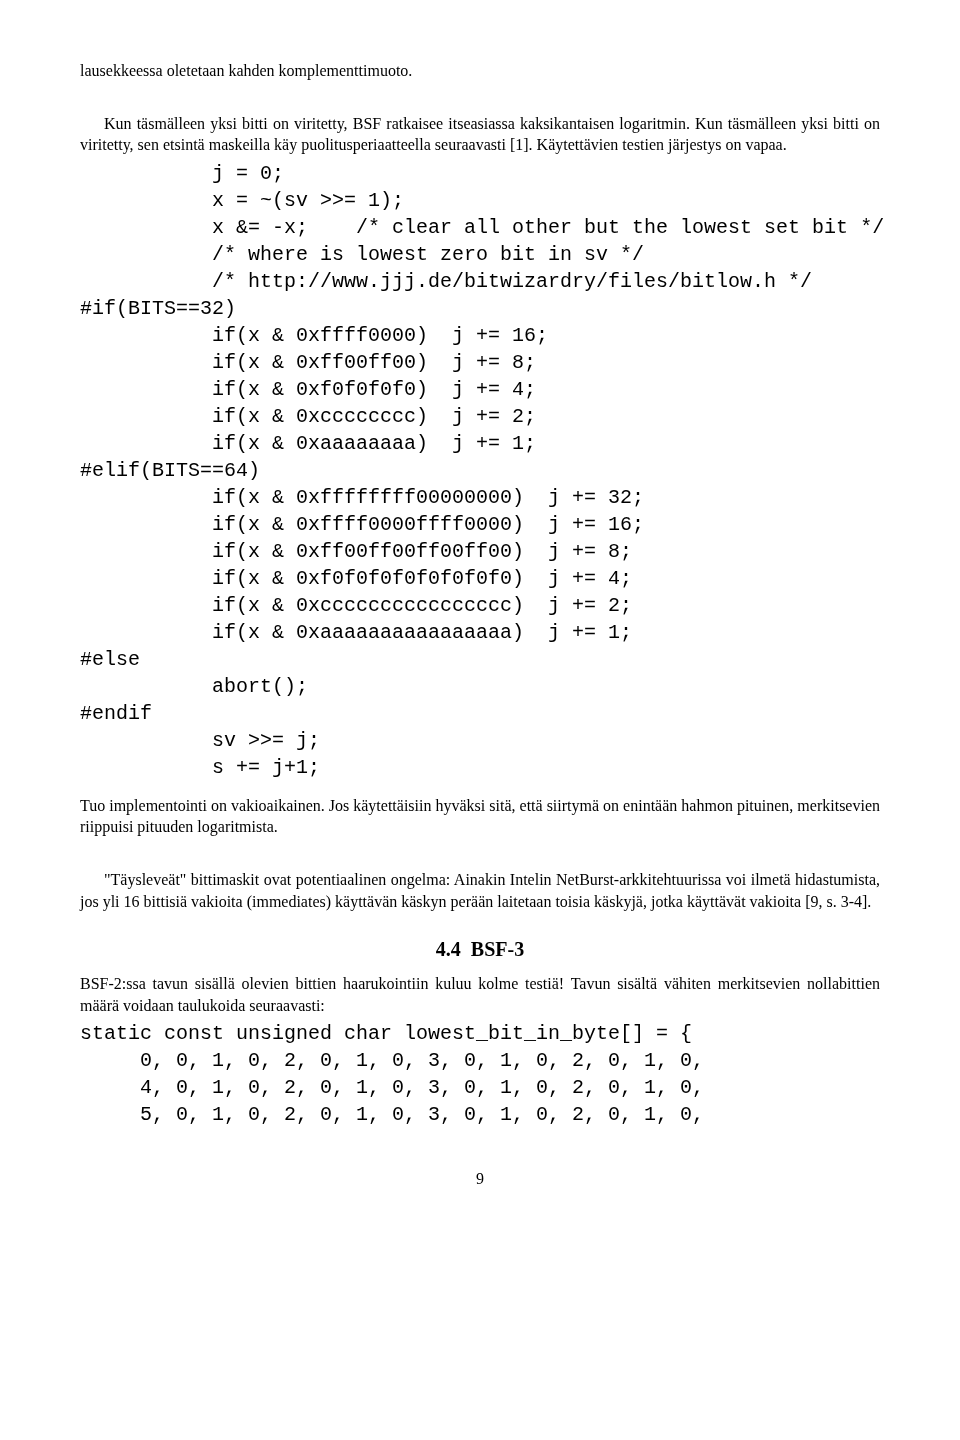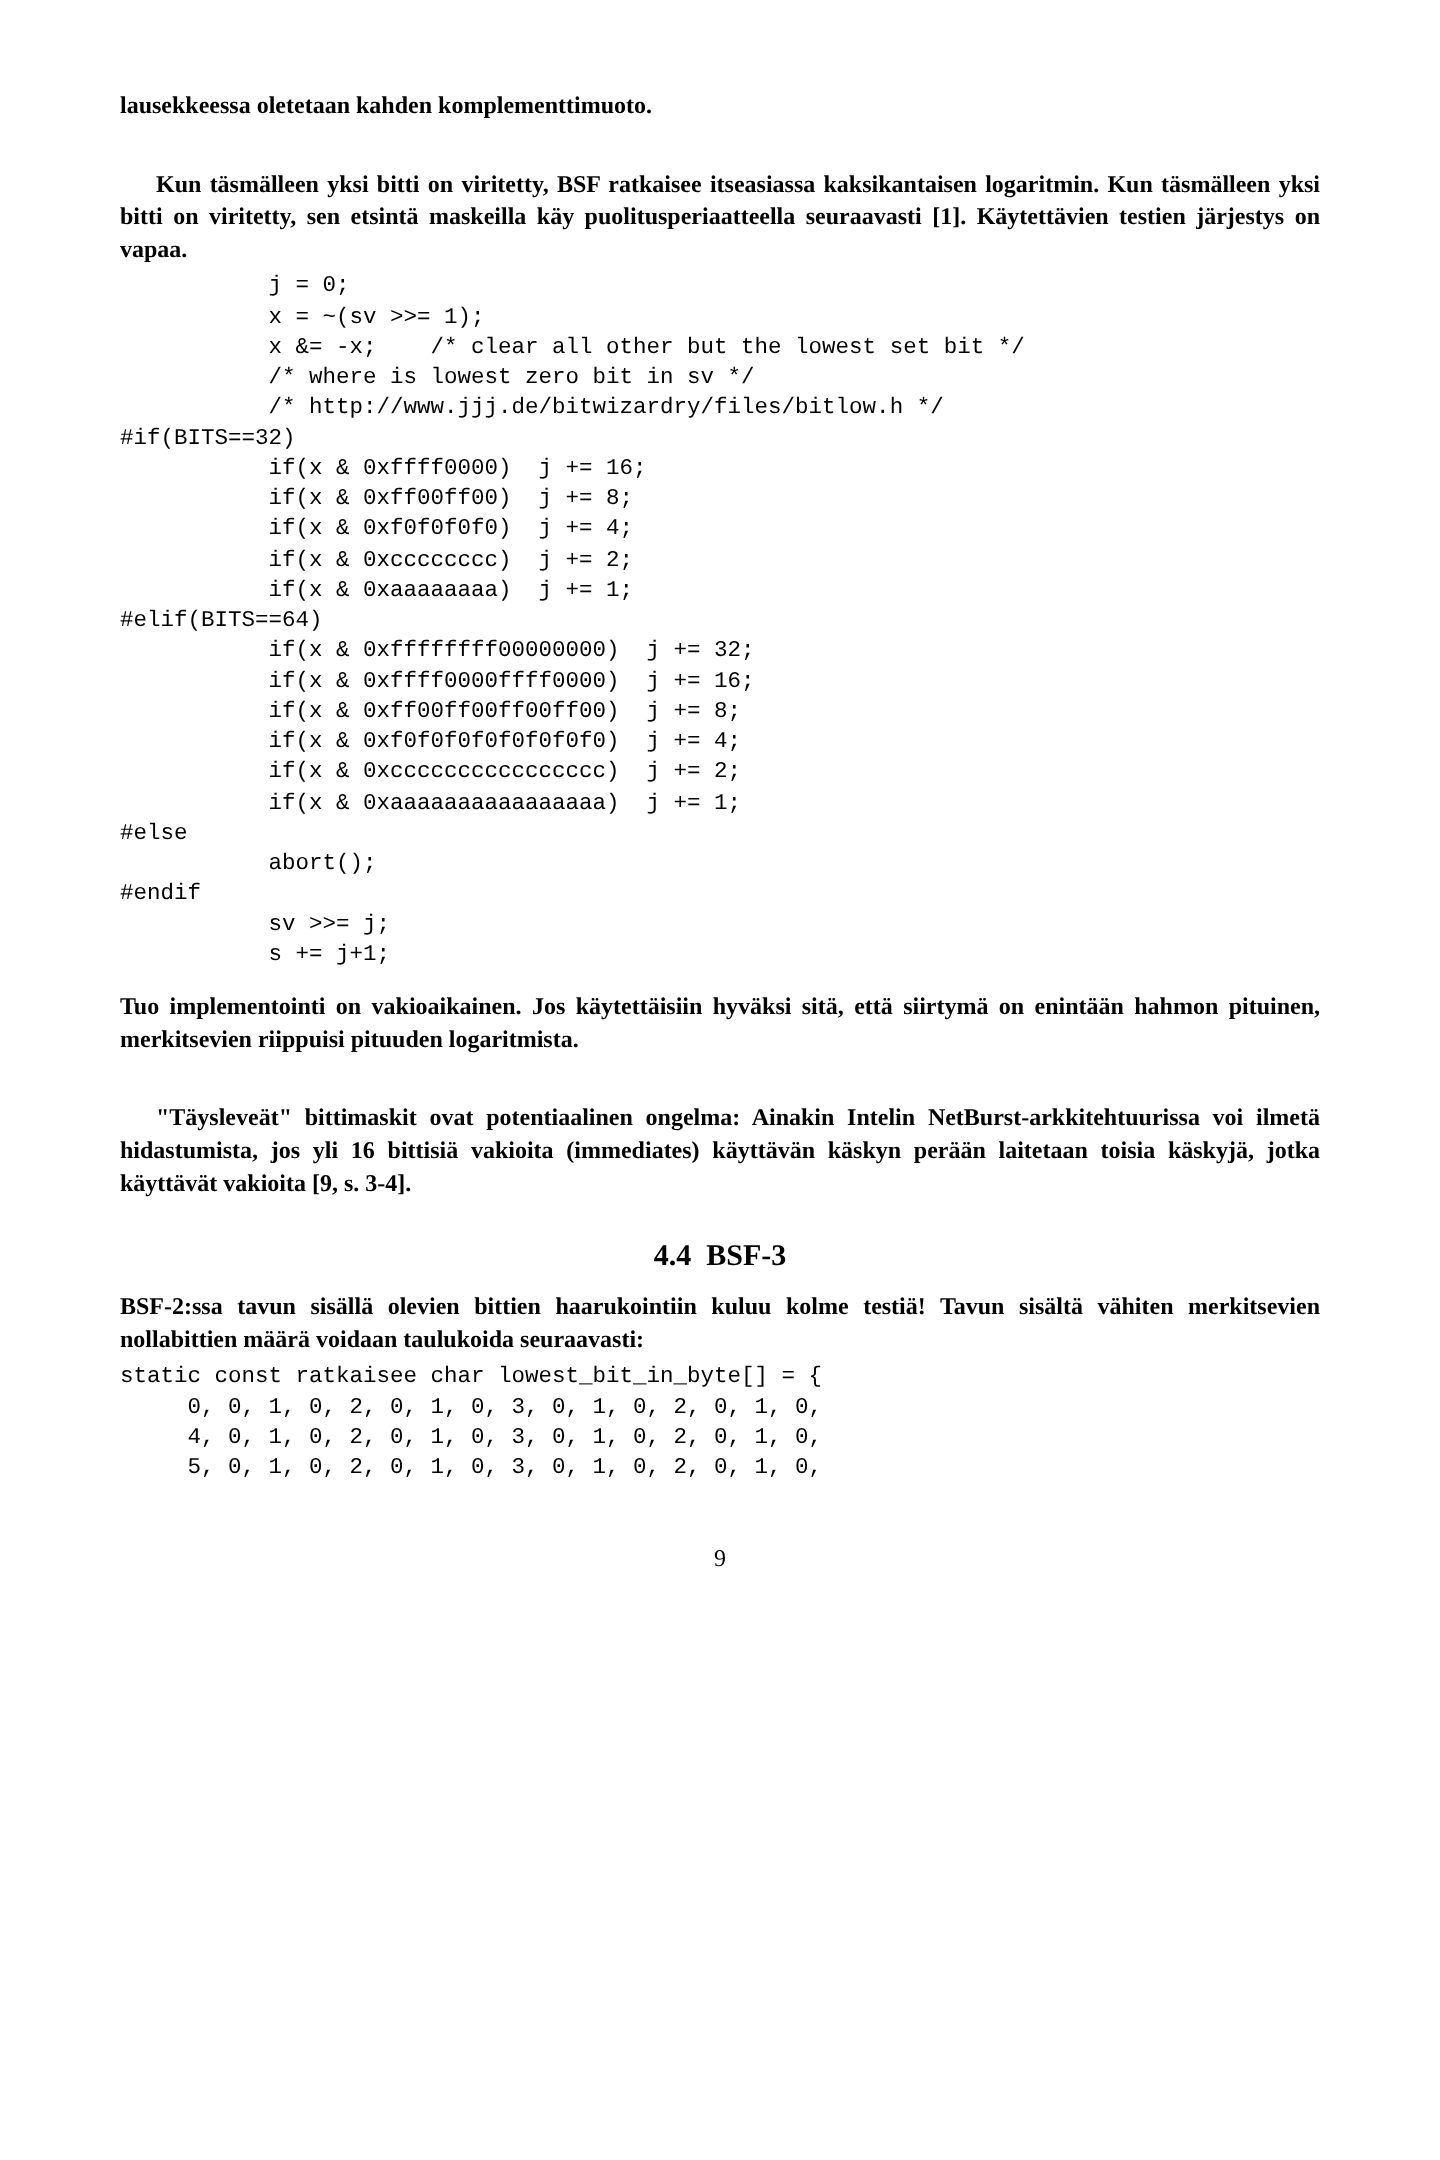--- a/index.html
+++ b/index.html
@@ -8,29 +8,28 @@
     line-height: 1.35;
     color: #000;
     background: #fff;
     margin: 0;
     padding: 60px 80px 40px 80px;
     max-width: 960px;
   }
   p {
     margin: 0 0 4px 0;
     text-align: justify;
-    font-weight: bold;
   }
   p.indent {
     text-indent: 1.5em;
     margin-top: 31px;
   }
   pre {
     font-family: "Courier New", Courier, monospace;
-    font-size: 15px;
+    font-size: 20px;
     line-height: 1.35;
     margin: 2px 0 14px 0;
     white-space: pre;
   }
   h2 {
     font-family: "Times New Roman", Times, serif;
     font-weight: bold;
     font-size: 20px;
     margin: 24px 0 10px 0;
     text-align: center;
@@ -75,18 +74,18 @@
 <p>Tuo implementointi on vakioaikainen. Jos käytettäisiin hyväksi sitä, että siirtymä on enintään hahmon pituinen, merkitsevien riippuisi pituuden logaritmista.</p>
 
 <p class="indent">"Täysleveät" bittimaskit ovat potentiaalinen ongelma: Ainakin Intelin NetBurst-arkkitehtuurissa voi ilmetä hidastumista, jos yli 16 bittisiä vakioita (immediates) käyttävän käskyn perään laitetaan toisia käskyjä, jotka käyttävät vakioita [9, s. 3-4].</p>
 
 <h2>
   <span>4.4</span>&nbsp;&nbsp;<span>BSF-3</span>
 </h2>
 
 <p>BSF-2:ssa tavun sisällä olevien bittien haarukointiin kuluu kolme testiä! Tavun sisältä vähiten merkitsevien nollabittien määrä voidaan taulukoida seuraavasti:</p>
 
-<pre>static const ratkaisee char lowest_bit_in_byte[] = {
+<pre>static const unsigned char lowest_bit_in_byte[] = {
      0, 0, 1, 0, 2, 0, 1, 0, 3, 0, 1, 0, 2, 0, 1, 0,
      4, 0, 1, 0, 2, 0, 1, 0, 3, 0, 1, 0, 2, 0, 1, 0,
      5, 0, 1, 0, 2, 0, 1, 0, 3, 0, 1, 0, 2, 0, 1, 0,</pre>
 
 <div class="pagenum">9</div>
 
 </body></html>

